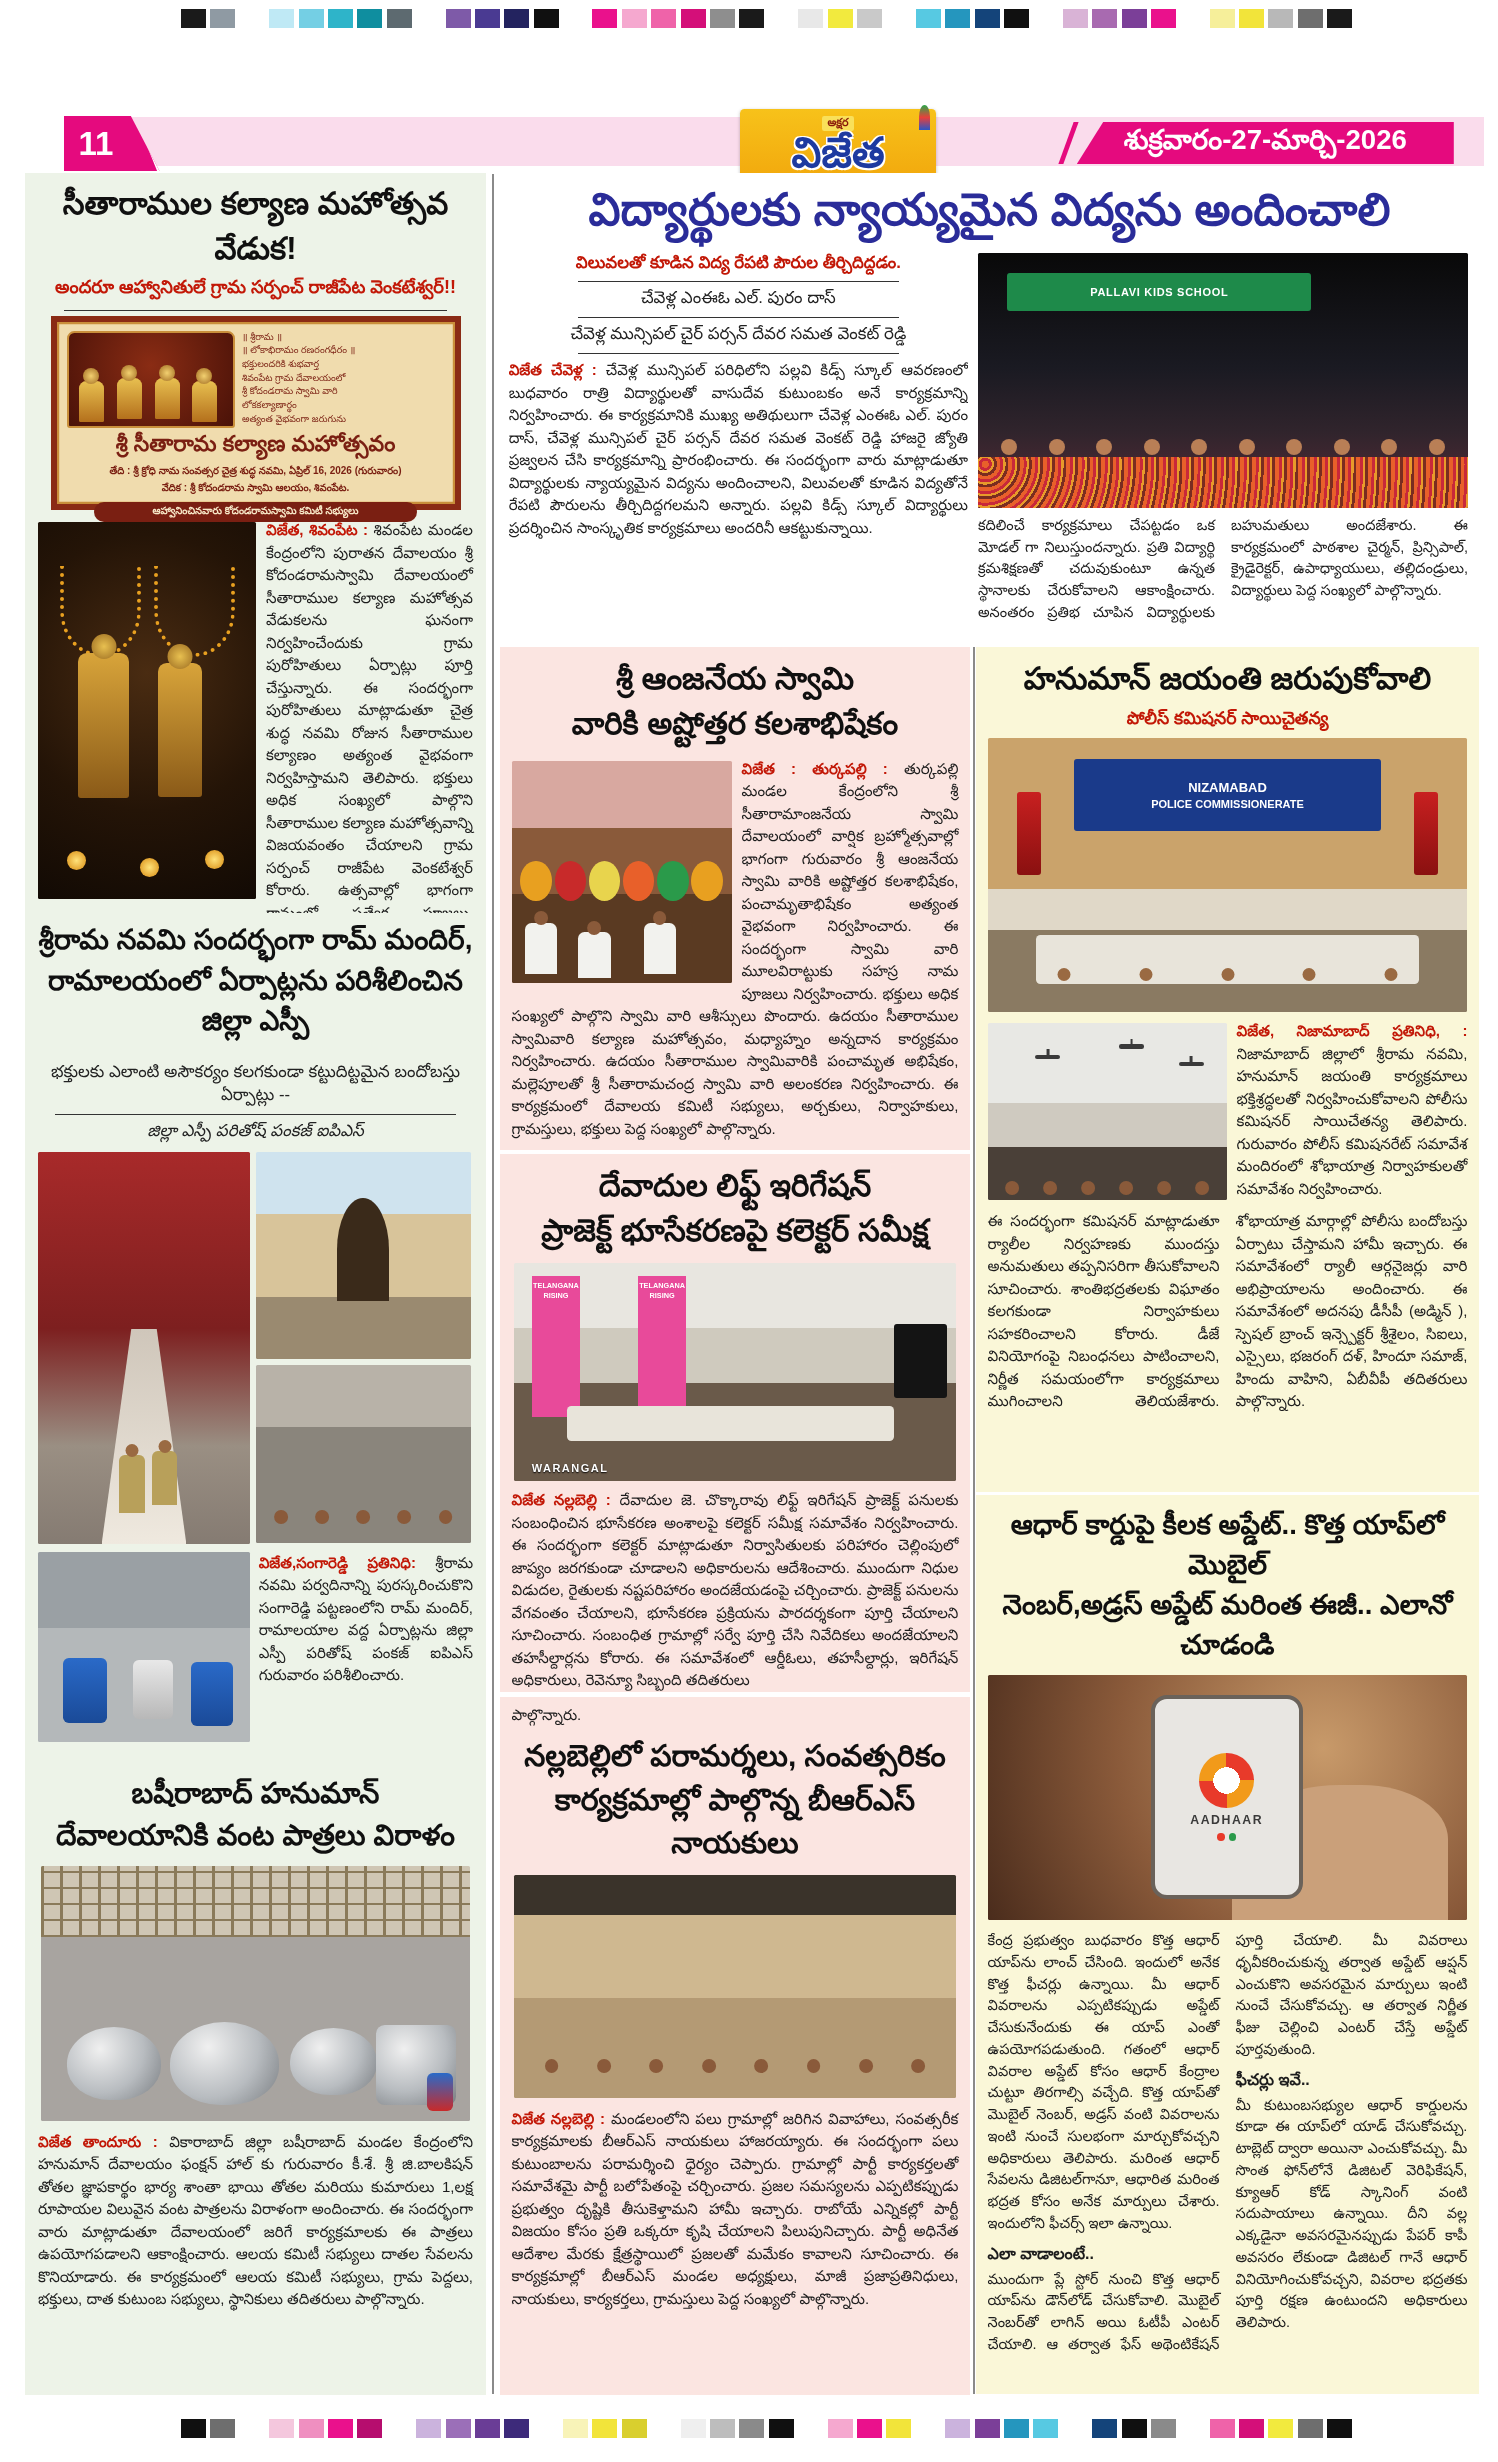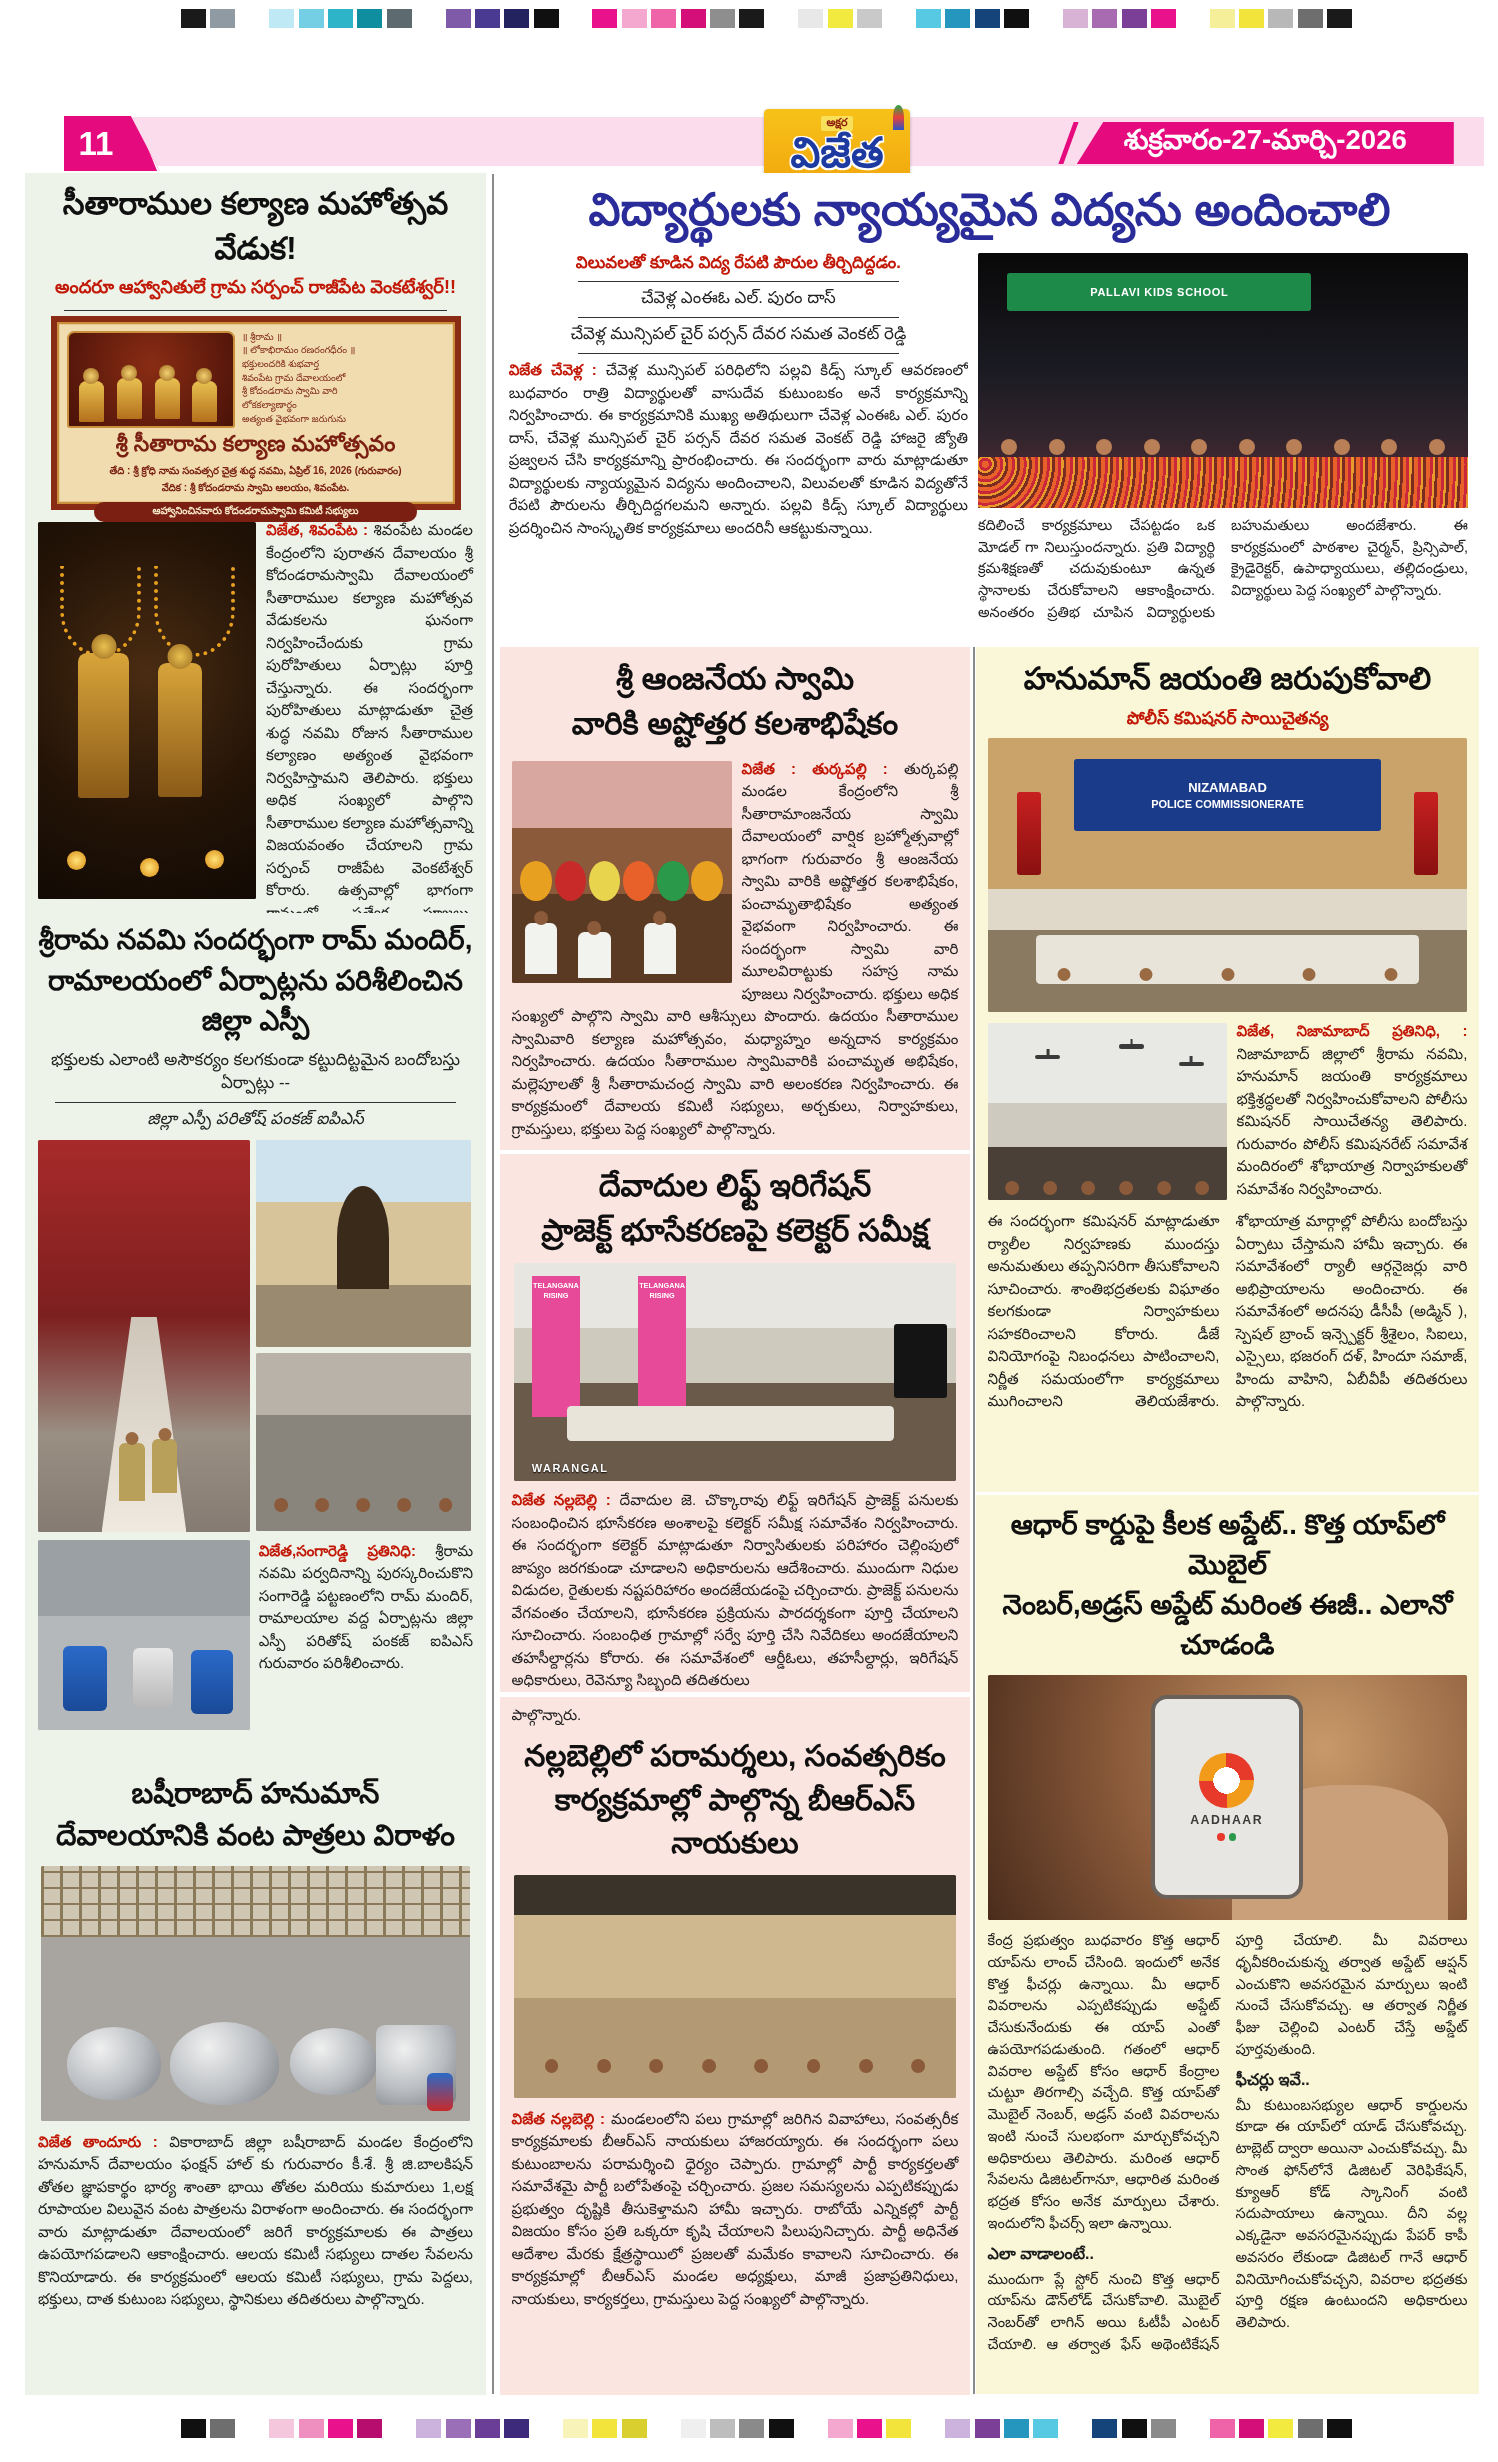--- a/index.html
+++ b/index.html
@@ -175,21 +175,21 @@
     <div class="sw" style="background: rgb(242, 228, 58);"></div>
     <div class="sw" style="background: rgb(184, 184, 184);"></div>
     <div class="sw" style="background: rgb(110, 110, 110);"></div>
     <div class="sw" style="background: rgb(26, 26, 26);"></div>
   </div>
 
 <div class="abs header-band" style="left:64px;top:117px;width:1420px;height:49px;"></div>
 <div class="abs pagenum" style="left:64px;top:116px;width:81px;height:55px;">
   <span>11</span>
 </div>
-<div class="abs logo-box" style="left:764px;top:109px;width:146px;height:73px;">
+<div class="abs logo-box" style="left:740px;top:109px;width:196px;height:73px;">
   <div class="logo-feather"></div>
   <span class="logo-kicker">అక్షర</span>
   <span class="logo-name">విజేత</span>
 </div>
 <div class="abs" style="left:1066px;top:122px;display:flex;gap:5.8px;height:42px;">
   <div class="date-slash"></div>
   <div class="date-banner" style="width:377px;height:42px;">
     <span>శుక్రవారం-27-మార్చి-2026</span>
   </div>
 </div>
@@ -237,21 +237,21 @@
       <p class="bt">
         <span class="dl">విజేత, శివంపేట :</span>
         <span>శివంపేట మండల కేంద్రంలోని పురాతన దేవాలయం శ్రీ కోదండరామస్వామి దేవాలయంలో సీతారాముల కల్యాణ మహోత్సవ వేడుకలను ఘనంగా నిర్వహించేందుకు గ్రామ పురోహితులు ఏర్పాట్లు పూర్తి చేస్తున్నారు. ఈ సందర్భంగా పురోహితులు మాట్లాడుతూ చైత్ర శుద్ధ నవమి రోజున సీతారాముల కల్యాణం అత్యంత వైభవంగా నిర్వహిస్తామని తెలిపారు. భక్తులు అధిక సంఖ్యలో పాల్గొని సీతారాముల కల్యాణ మహోత్సవాన్ని విజయవంతం చేయాలని గ్రామ సర్పంచ్ రాజీపేట వెంకటేశ్వర్ కోరారు. ఉత్సవాల్లో భాగంగా గ్రామంలో ప్రత్యేక పూజలు, సాంస్కృతిక కార్యక్రమాలు నిర్వహించనున్నారు. సీతారాముల కల్యాణ మహోత్సవం అనంతరం భక్తులందరికీ అన్నప్రసాద వితరణ ఉంటుందని నిర్వాహకులు తెలిపారు. కార్యక్రమంలో గ్రామ పెద్దలు, భక్తులు, కమిటీ సభ్యులు పాల్గొని తరించాలని కోదండరామస్వామి భక్తులకు విజ్ఞప్తి చేశారు.</span>
       </p>
     </div>
   </section>
 
   <section style="height:850px;overflow:hidden;padding:7.3px 13px;box-sizing:border-box;">
     <div class="hl" style="font-size:28px;">శ్రీరామ నవమి సందర్భంగా రామ్ మందిర్,</div>
     <div class="hl" style="font-size:28px;">రామాలయంలో ఏర్పాట్లను పరిశీలించిన జిల్లా ఎస్పీ</div>
-    <div class="subline" style="font-size:16.7px;margin-top:8px;font-weight:normal;">భక్తులకు ఎలాంటి అసౌకర్యం కలగకుండా కట్టుదిట్టమైన బందోబస్తు ఏర్పాట్లు --</div>
+    <div class="subline" style="font-size:16.7px;margin-top:20px;font-weight:normal;">భక్తులకు ఎలాంటి అసౌకర్యం కలగకుండా కట్టుదిట్టమైన బందోబస్తు ఏర్పాట్లు --</div>
     <hr class="midrule" style="width:92%;">
     <div class="subline" style="font-size:16.7px;font-weight:normal;font-style:italic;">జిల్లా ఎస్పీ పరితోష్ పంకజ్ ఐపిఎస్</div>
     <div style="display:flex;gap:5.8px;margin-top:8.7px;">
       <div class="ph ph-canopy" style="width:212px;height:392px;">
         <div class="canopy-path"></div>
         <div class="kperson" style="position:absolute;left:38%;bottom:8%;width:26px;height:58px;"></div>
         <div class="kperson" style="position:absolute;left:54%;bottom:10%;width:25px;height:54px;"></div>
       </div>
       <div style="display:flex;flex-direction:column;gap:5.8px;">
         <div class="ph ph-street" style="width:215px;height:207px;">

